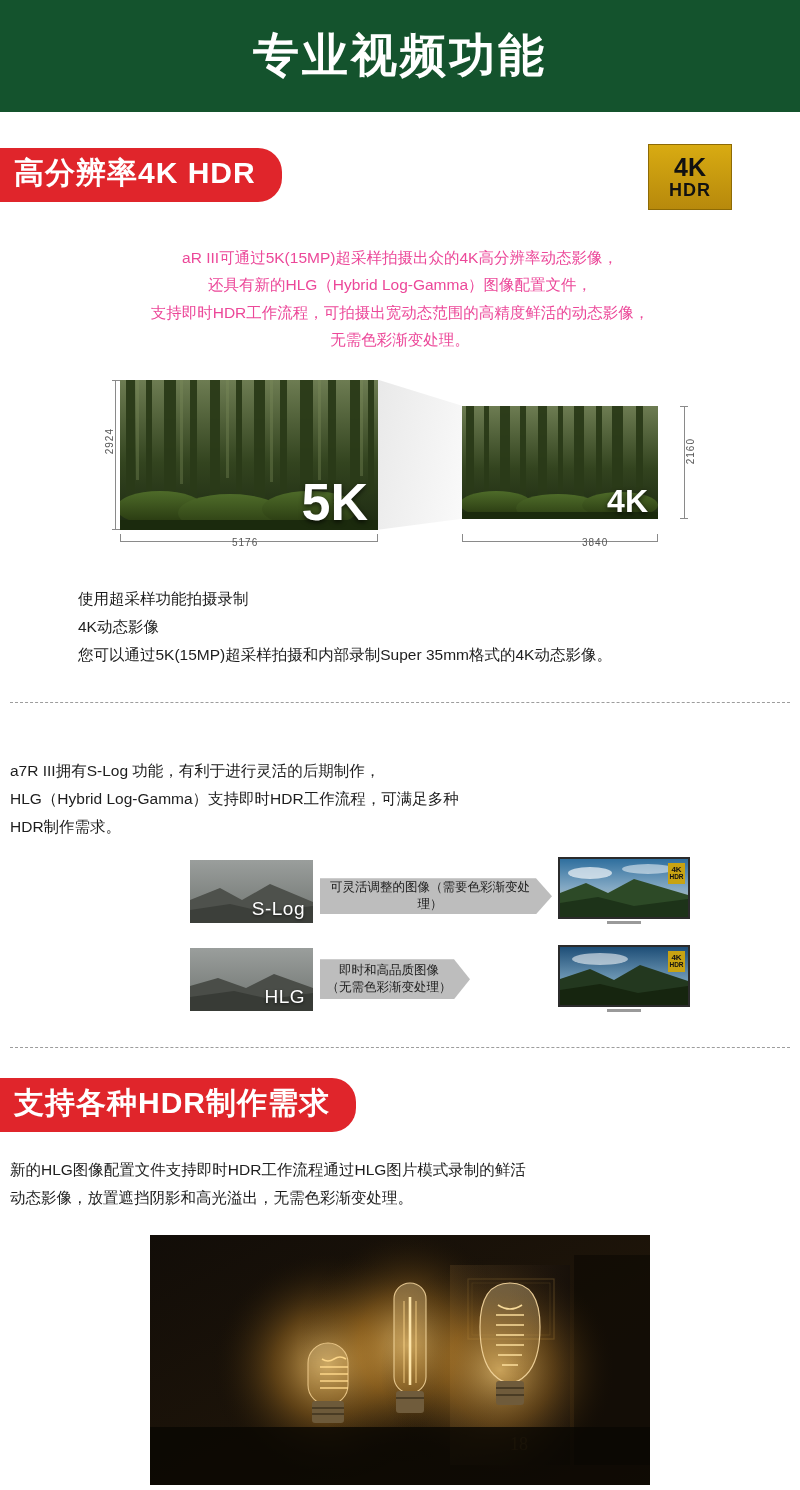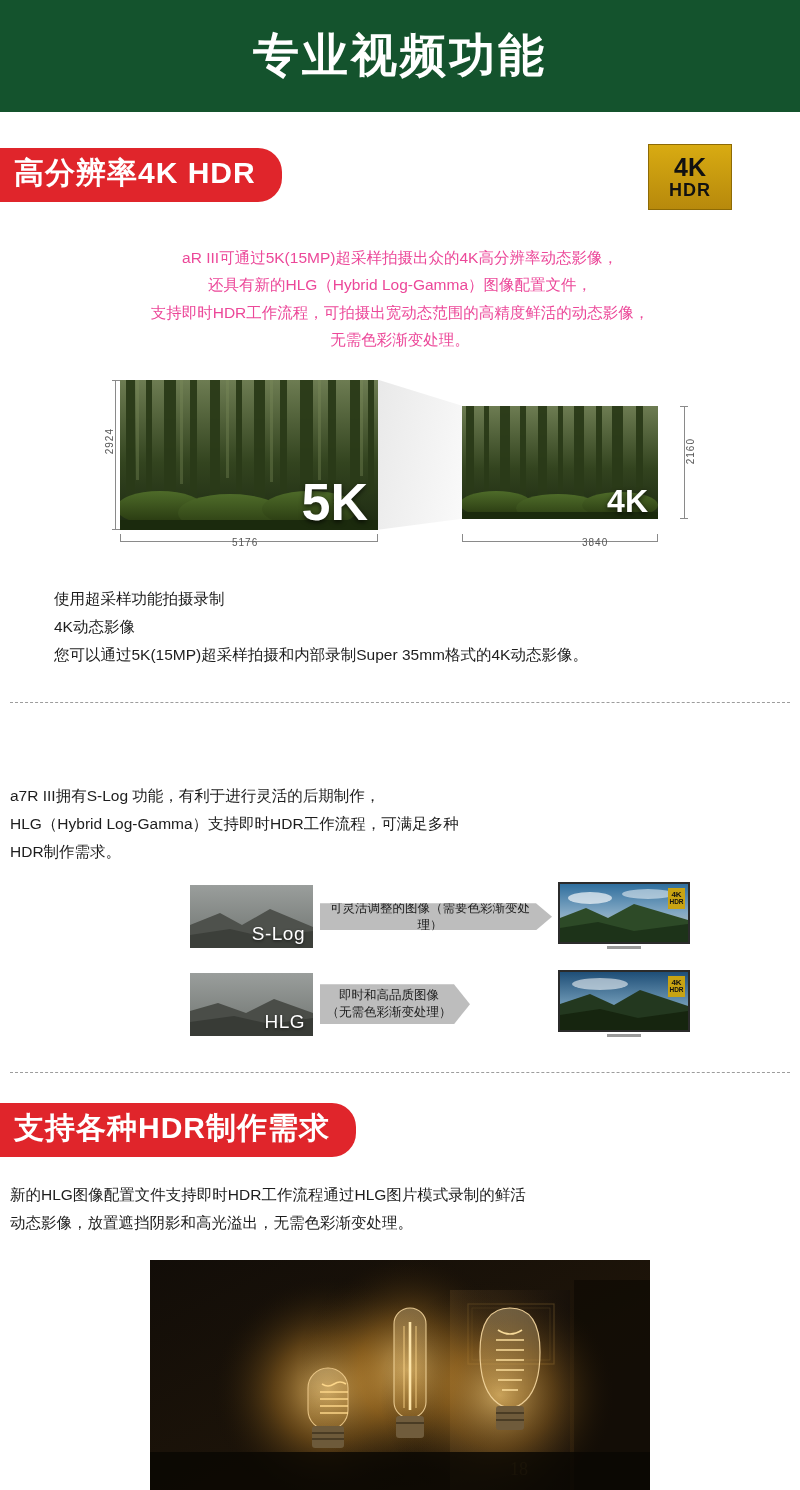--- a/index.html
+++ b/index.html
@@ -344,33 +344,33 @@
       <div class="tick" style="left:257px;top:154px;width:1px;height:8px;"></div>
       <div class="dim-h l">5176</div>
 
       <div class="tick" style="left:342px;top:154px;width:1px;height:8px;"></div>
       <div class="tick" style="left:342px;top:161px;width:196px;height:1px;"></div>
       <div class="tick" style="left:537px;top:154px;width:1px;height:8px;"></div>
       <div class="dim-h r">3840</div>
     </div>
 
     <div style="height:20px"></div>
-    <div class="para-left" style="white-space:pre-line;padding-left:54px;">使用超采样功能拍摄录制
+    <div class="para-left" style="white-space:pre-line;padding-left:78px;">使用超采样功能拍摄录制
 4K动态影像
 您可以通过5K(15MP)超采样拍摄和内部录制Super 35mm格式的4K动态影像。</div>
 
     <div style="height:34px"></div>
     <div class="sep"></div>
   </div>
 
   <div class="section">
     <div style="height:30px"></div>
 
     <div style="height:24px"></div>
-    <div class="para-left" style="white-space:pre-line;margin-top:25px;">a7R III拥有S-Log 功能，有利于进行灵活的后期制作，
+    <div class="para-left" style="white-space:pre-line;">a7R III拥有S-Log 功能，有利于进行灵活的后期制作，
 HLG（Hybrid Log-Gamma）支持即时HDR工作流程，可满足多种
 HDR制作需求。</div>
 
     <div style="height:16px"></div>
 
     
     <div class="workflow">
       <div class="wf-row">
         <div class="thumb" style="left:190px;top:3px;width:123px;height:63px;">
           <svg viewBox="0 0 123 63" preserveAspectRatio="none" style="width:100%;height:100%;display:block">
@@ -380,21 +380,21 @@
                   <stop offset="1" stop-color="#6e736f"></stop>
               </linearGradient>
             </defs>
             <rect width="123" height="63" fill="url(#flatSky)"></rect>
             <path d="M0 40 L30 28 L52 40 L80 24 L123 42 L123 63 L0 63 Z" fill="#4e514c"></path>
             <path d="M0 50 L40 44 L75 52 L123 46 L123 63 L0 63 Z" fill="#3c3f3a"></path>
           </svg>
           <div class="tlabel">S-Log</div>
         </div>
 
-        <div class="arrow-box" style="left:320px;top:21px;width:232px;height:27px;">
+        <div class="arrow-box" style="left:320px;top:21px;width:232px;height:36px;">
           <span style="white-space:pre-line">可灵活调整的图像（需要色彩渐变处理）</span>
         </div>
 
         <div class="tv" style="left:558px;top:0;width:132px;height:70px;">
           <div class="screen" style="height:62px;">
             <svg viewBox="0 0 128 58" preserveAspectRatio="none" style="width:100%;height:100%;display:block">
               <defs>
                 <linearGradient id="hdrSky1" x1="0" y1="0" x2="0" y2="1">
                   <stop offset="0" stop-color="#2f6f9e"></stop>
                     <stop offset="0.5" stop-color="#84a9c4"></stop>

